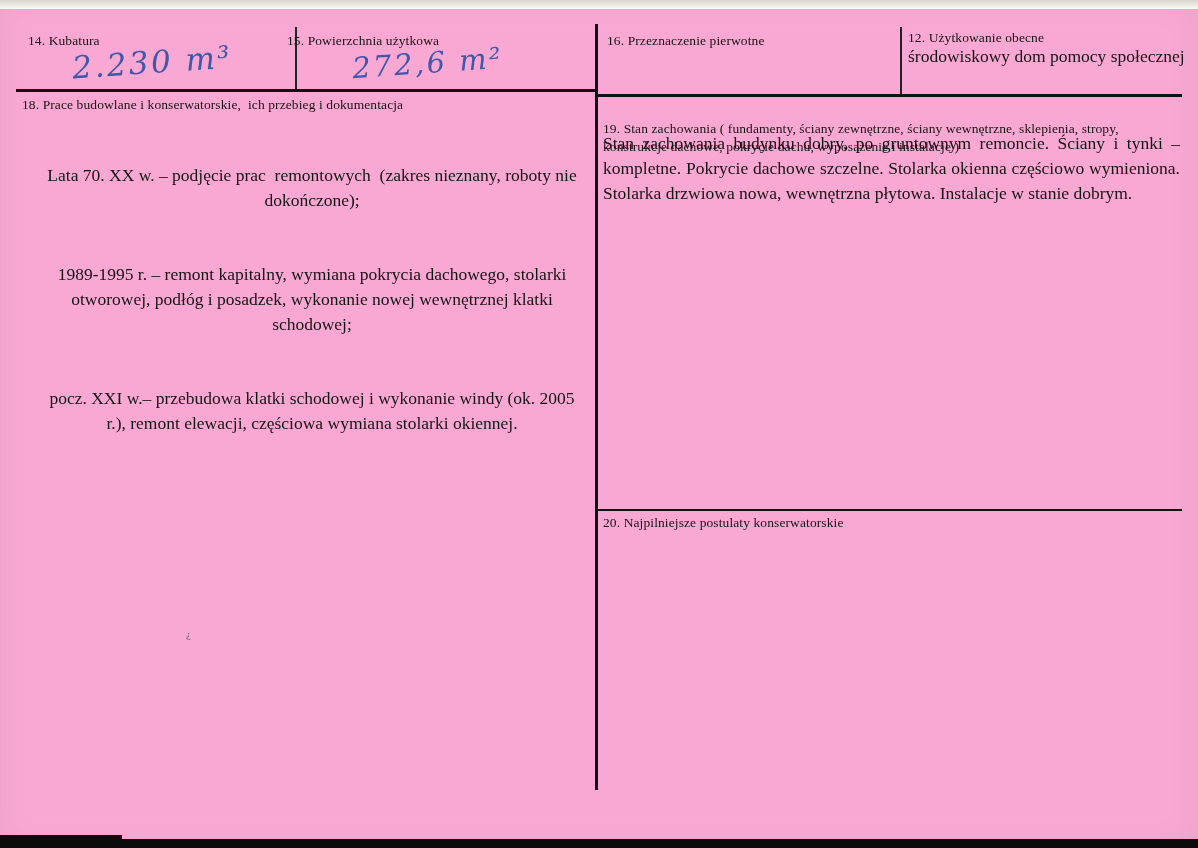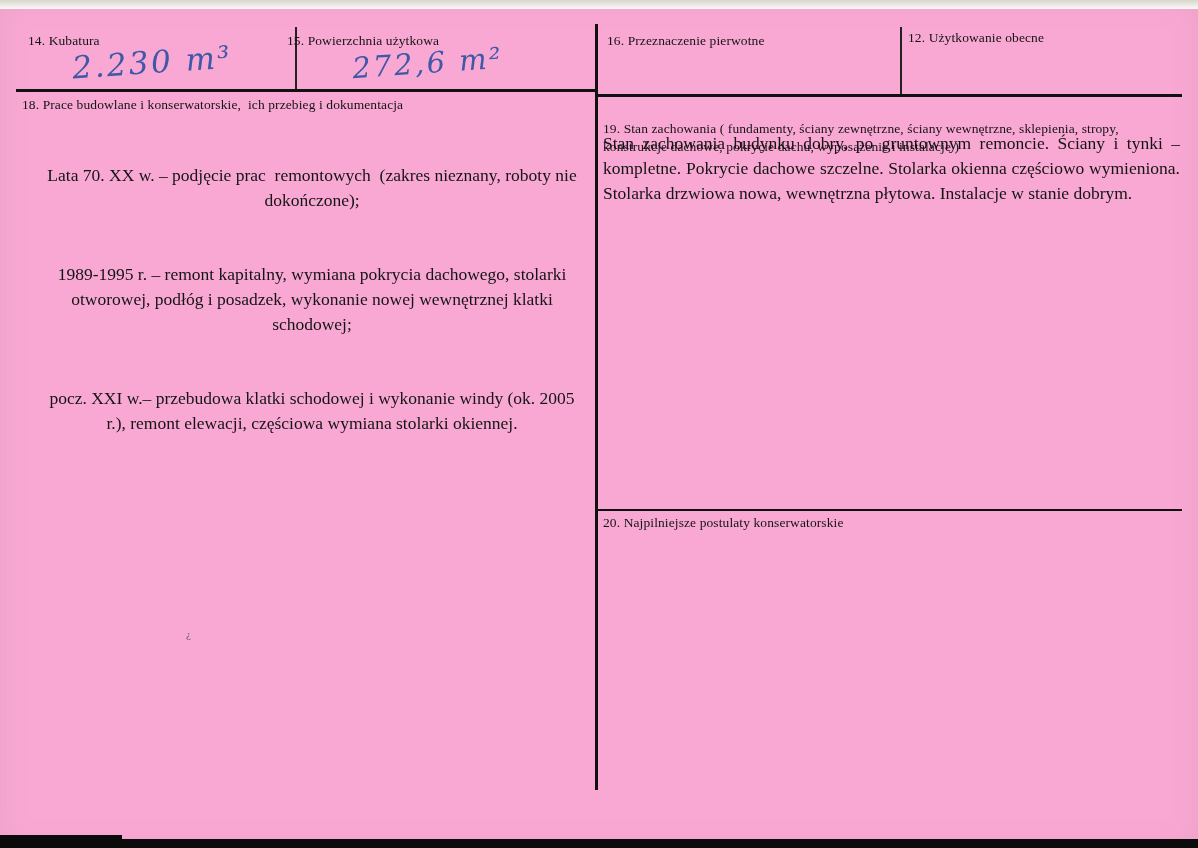--- a/index.html
+++ b/index.html
@@ -107,20 +107,21 @@
 
   <div class="field-label" style="left:28px; top:33px;">14. Kubatura</div>
   <div class="handwriting hw-14">2.230 m³</div>
 
   <div class="field-label" style="left:287px; top:33px;">15. Powierzchnia użytkowa</div>
   <div class="handwriting hw-15">272,6 m²</div>
 
   <div class="field-label" style="left:607px; top:33px;">16. Przeznaczenie pierwotne</div>
 
   <div class="field-label" style="left:908px; top:30px;">12. Użytkowanie obecne</div>
+  <div class="field-17-value">środowiskowy dom pomocy społecznej</div>
 
   <div class="field-label" style="left:22px; top:97px;">18. Prace budowlane i konserwatorskie,  ich przebieg i dokumentacja</div>
   <div class="body-text" style="left:38px; top:113px; width:548px;">
     <p>Lata 70. XX w. – podjęcie prac  remontowych  (zakres nieznany, roboty nie dokończone);</p>
     <p>1989-1995 r. – remont kapitalny, wymiana pokrycia dachowego, stolarki otworowej, podłóg i posadzek, wykonanie nowej wewnętrznej klatki schodowej;</p>
     <p>pocz. XXI w.– przebudowa klatki schodowej i wykonanie windy (ok. 2005 r.), remont elewacji, częściowa wymiana stolarki okiennej.</p>
   </div>
 
   <div class="field-label wide" style="left:603px; top:97px; width:578px; line-height:1.3;margin-top:23px;">19. Stan zachowania ( fundamenty, ściany zewnętrzne, ściany wewnętrzne, sklepienia, stropy, konstrukcje dachowe, pokrycie dachu, wyposażenie i instalacje )</div>
   <div class="body-text justified" style="left:603px; top:131px; width:577px;">Stan zachowania budynku dobry, po gruntownym remoncie. Ściany i tynki – kompletne. Pokrycie dachowe szczelne. Stolarka okienna częściowo wymieniona. Stolarka drzwiowa nowa, wewnętrzna płytowa. Instalacje w stanie dobrym.</div>

